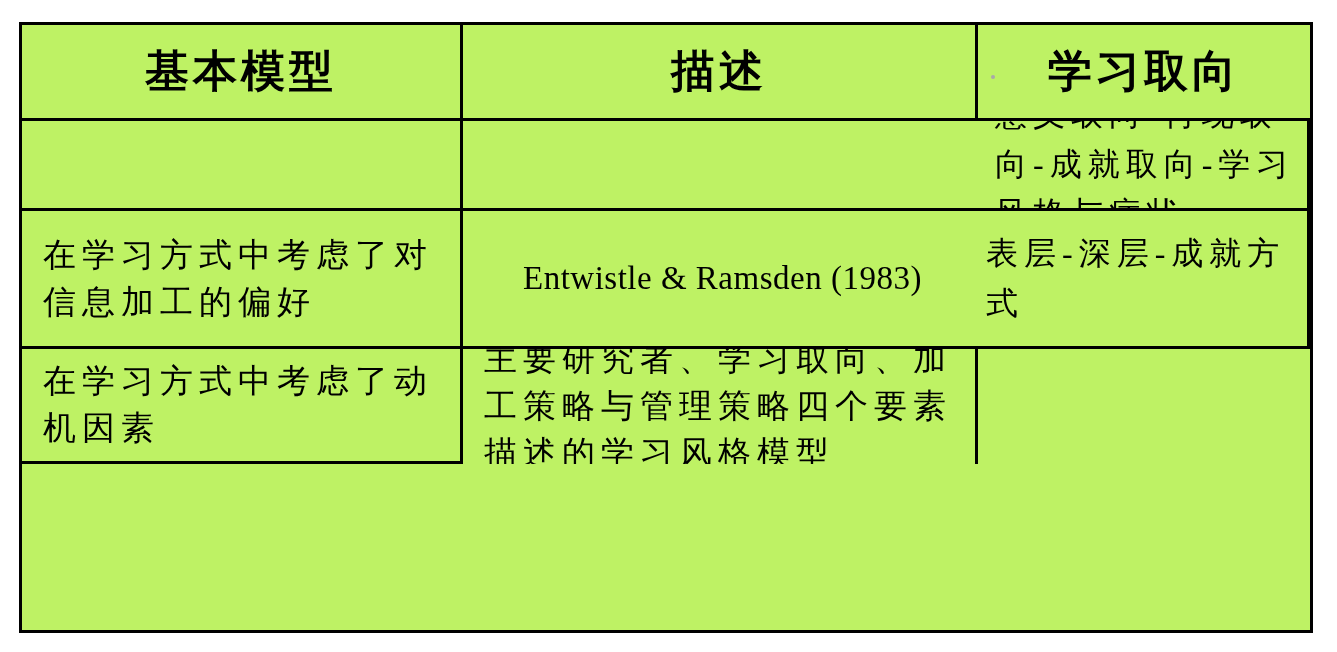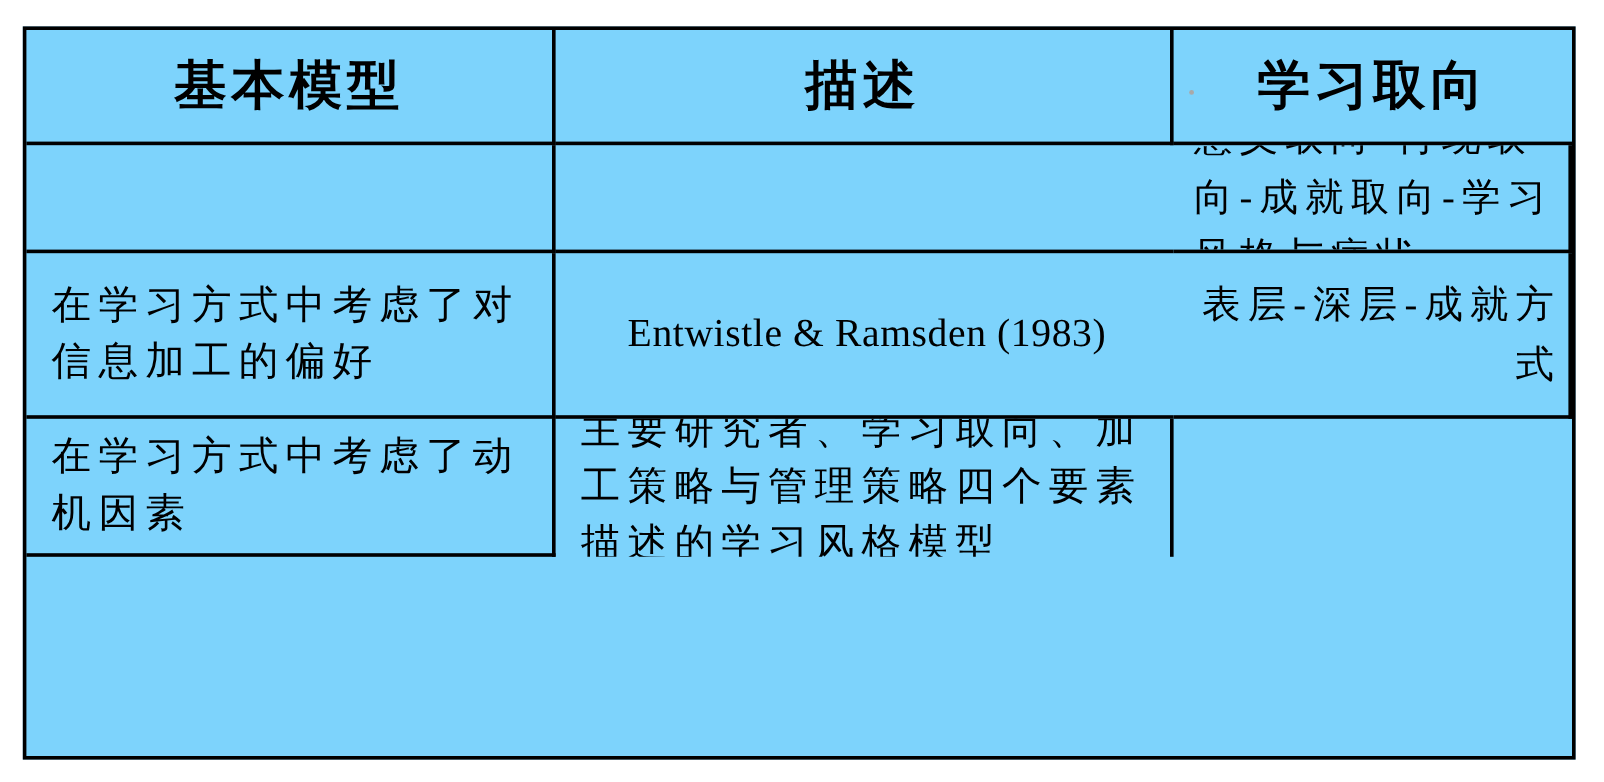--- a/index.html
+++ b/index.html
@@ -17,21 +17,21 @@
     position: absolute;
     left: 19px;
     top: 22px;
     width: 1294px;
     height: 611px;
     box-sizing: border-box;
     border: 3px solid #000;
     display: grid;
     grid-template-columns: 441px 515px 1fr;
     grid-template-rows: 96px 90px 138px 115px 1fr;
-    background: #7dd3fc;
+    background: #bef264;
   }
   .cell {
     box-sizing: border-box;
     border-right: 3px solid #000;
     border-bottom: 3px solid #000;
     display: flex;
     align-items: center;
     overflow: hidden;
   }
   .cell.last-col { border-right: none; }
@@ -49,21 +49,21 @@
   .header-cell > span { width: auto; }
 
   
   .model-cell {
     font-size: 32px;
     letter-spacing: 6px;
     line-height: 1.55;
     padding: 4px 6px 4px 17px;
   }
   .model-cell.centered {
-    text-align: right;
+    text-align: left;
     padding-left: 8px;
   }
 
   
   .link-cell {
     padding-left: 17px;
   }
   .model-link {
     display: inline-block;
     width: auto;

